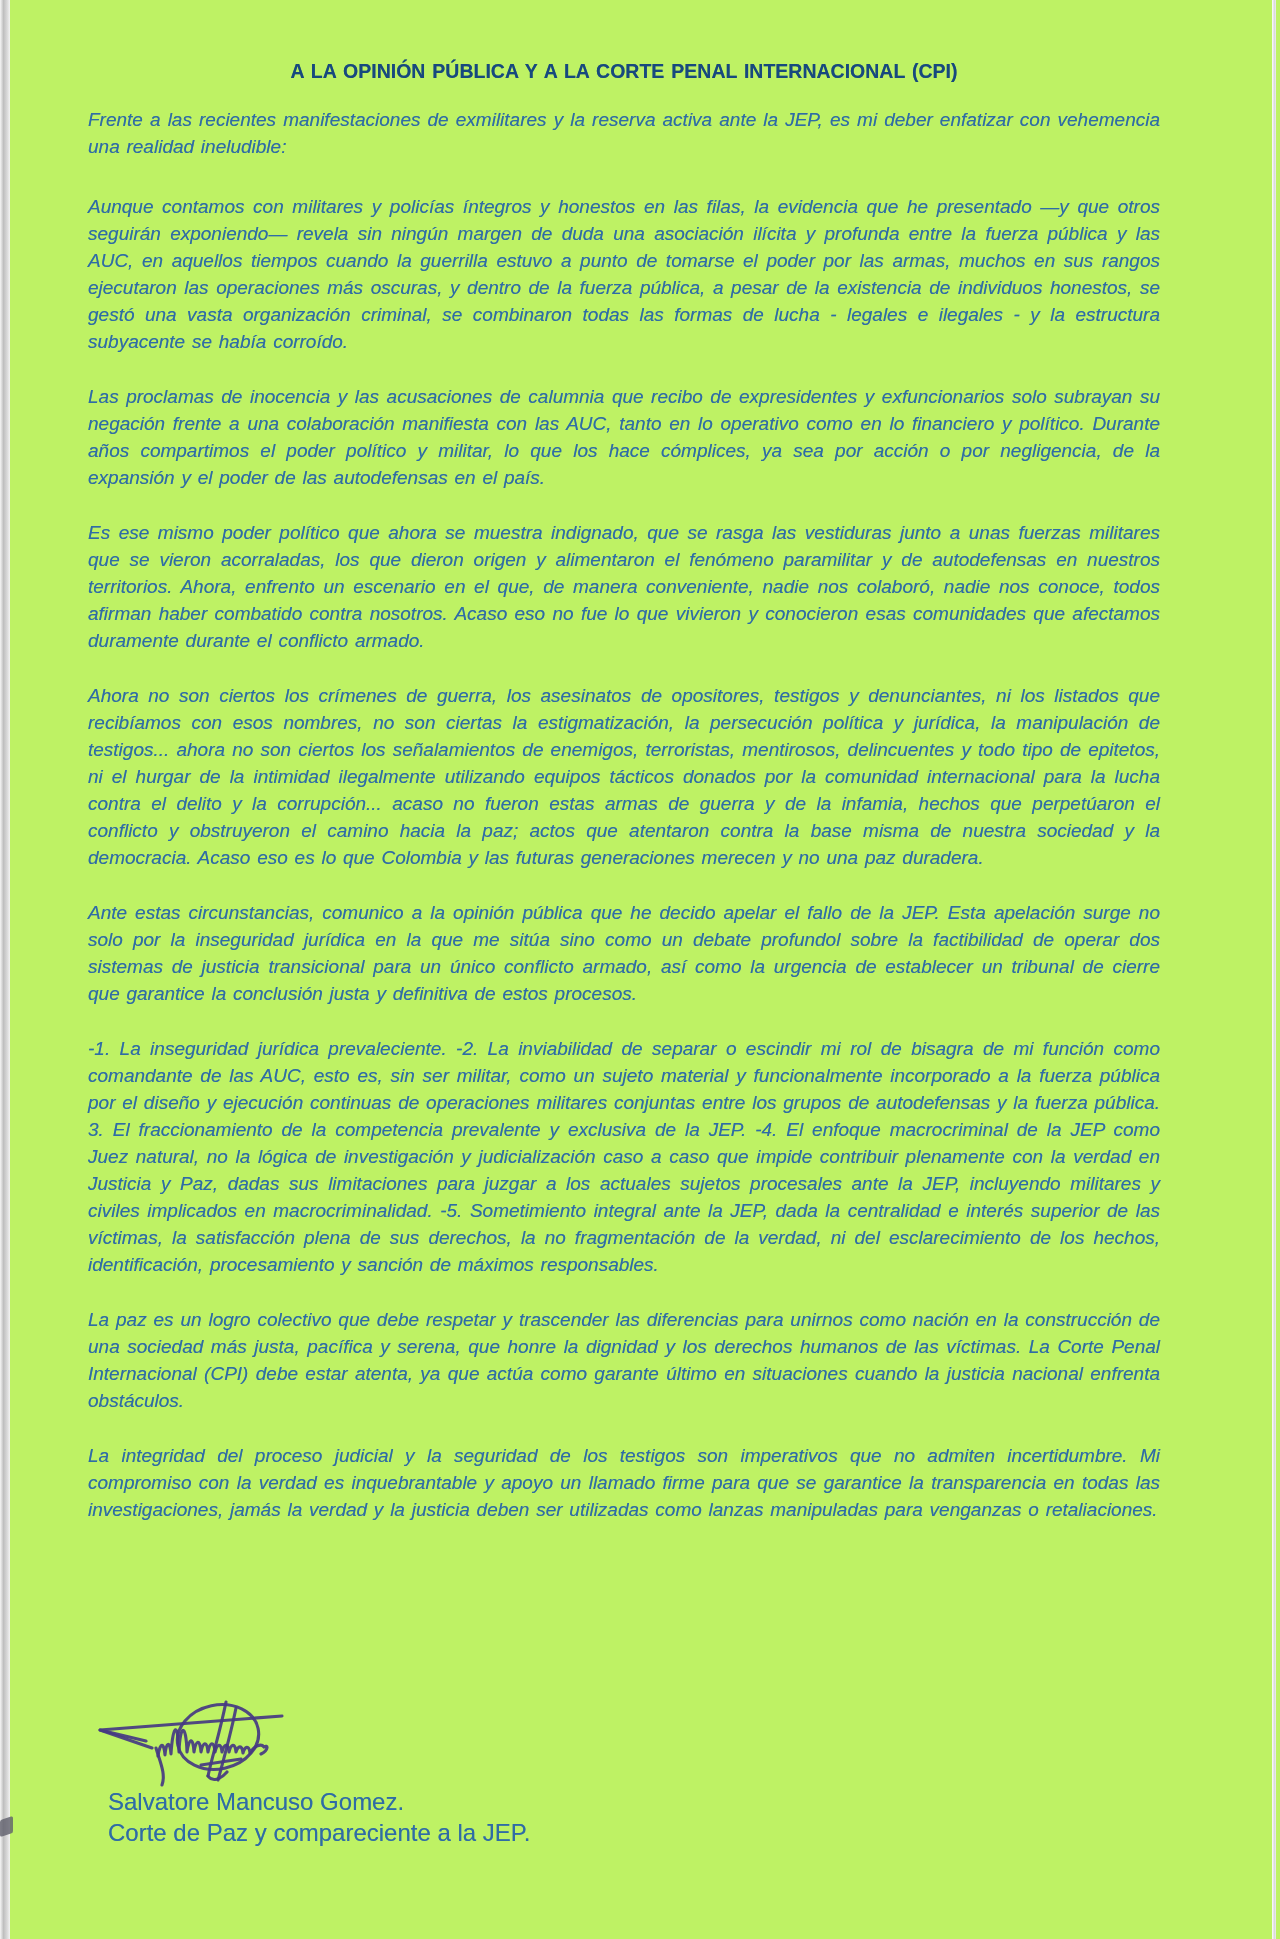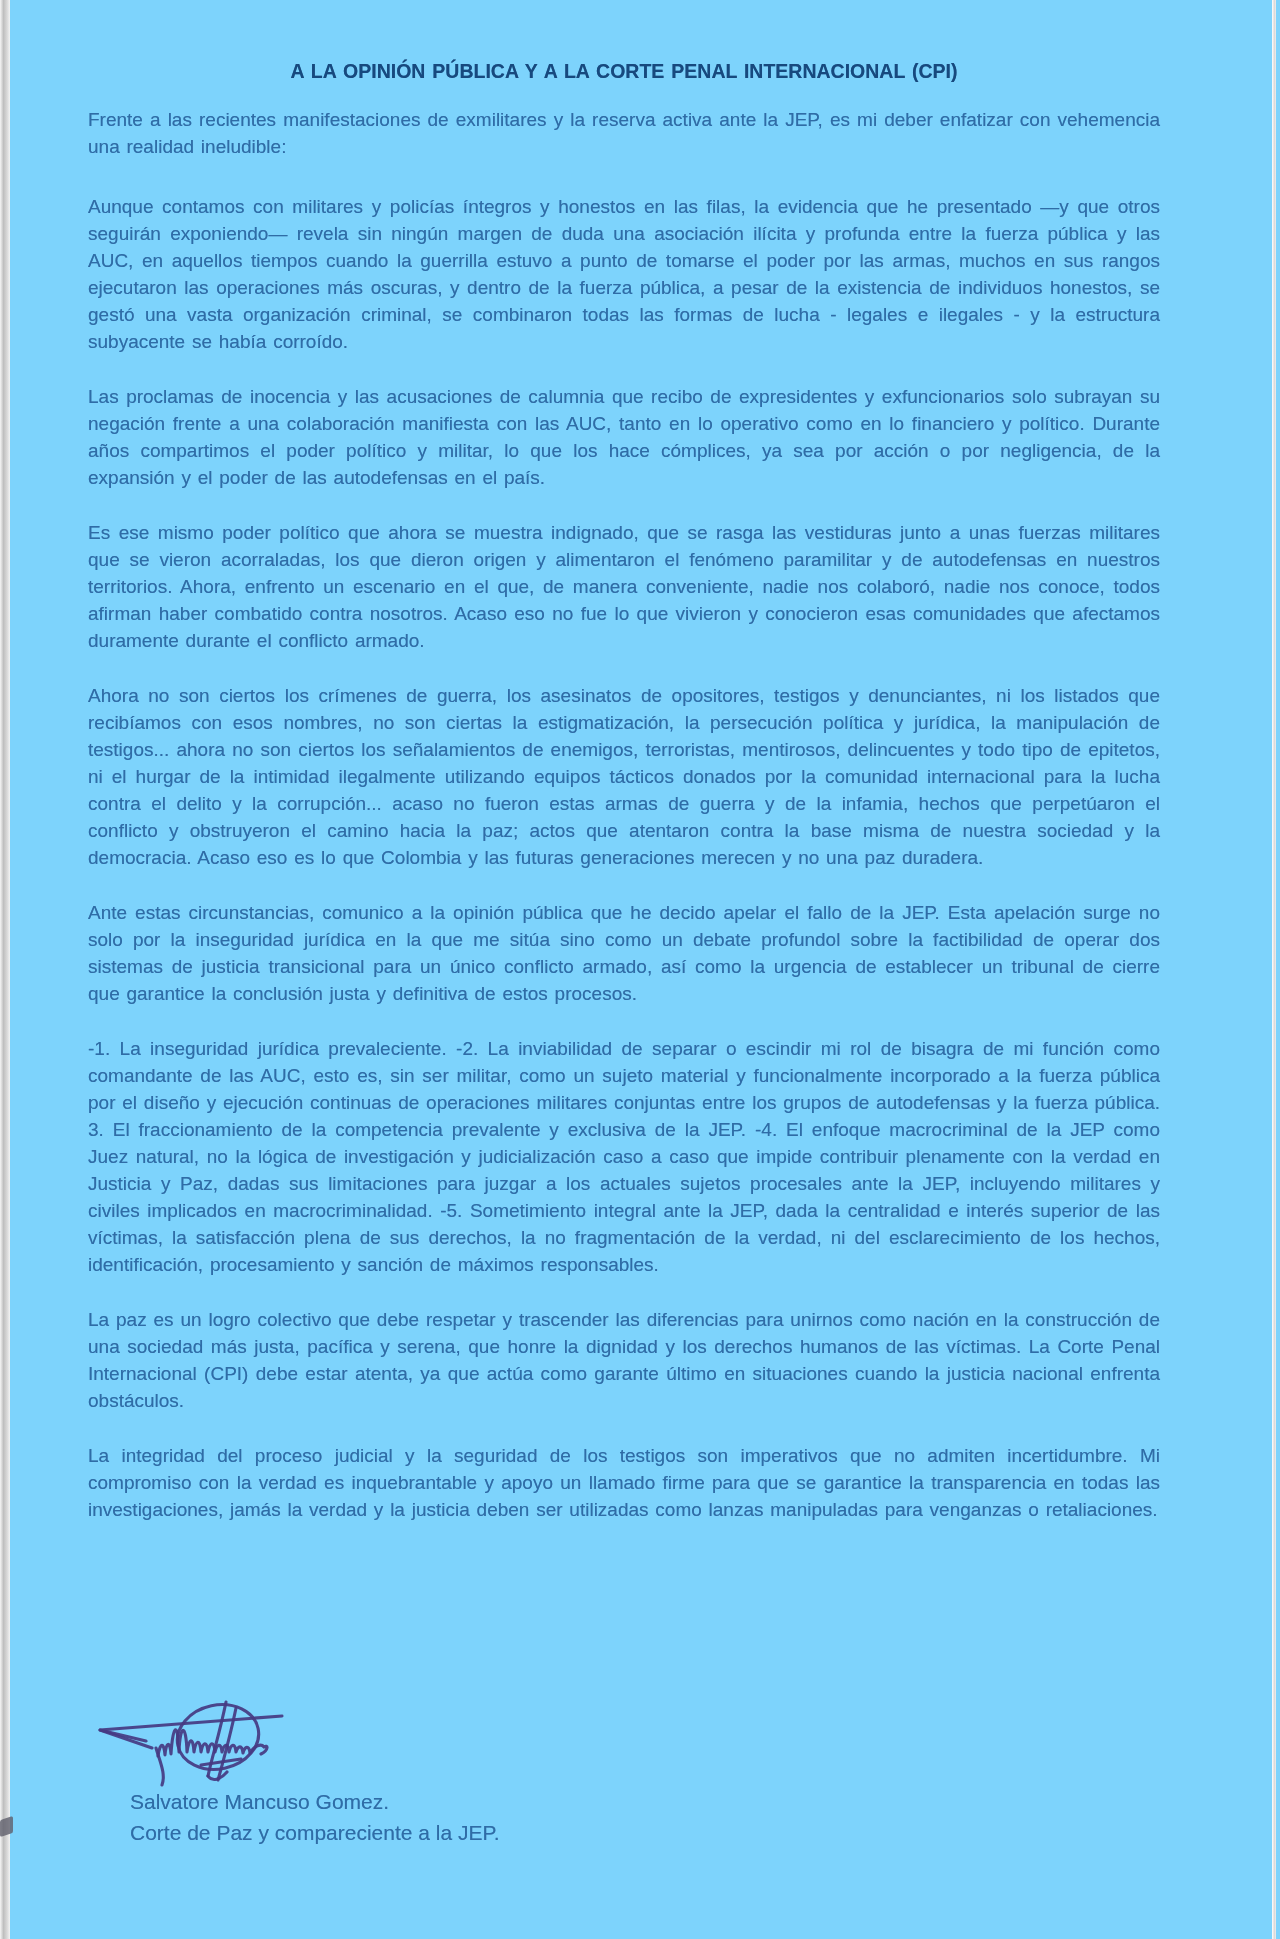--- a/index.html
+++ b/index.html
@@ -1,19 +1,19 @@
 <!DOCTYPE html>
 <html><head>
 <meta charset="utf-8">
 <style>
   html,body{margin:0;padding:0;background:#ffffff;}
   .page{
     position:relative;
     width:1280px;height:1939px;
-    background:#7dd3fc;
+    background:#bef264;
     overflow:hidden;
     font-family:"Liberation Sans", sans-serif;
   }
   .edge-left{
     position:absolute;left:0;top:0;width:10px;height:1939px;
     background:linear-gradient(90deg,#f6f6f6 0%,#bfbfbf 35%,#d8d8d8 70%,#f3f3f3 100%);
   }
   .edge-right{
     position:absolute;right:4px;top:0;width:4px;height:1939px;
     background:linear-gradient(90deg,#ffffff 0%,#d9d9d9 60%,#eeeeee 100%);
@@ -29,26 +29,26 @@
     word-spacing:1.5px;
     text-shadow:0 0 0.5px rgba(47,108,166,0.55);
   }
   .doc-title{
     margin:0 0 21px 0;
     font-size:19.5px;line-height:27px;
     font-weight:bold;text-align:center;
     color:#17497e;
     text-shadow:0 0 0.5px rgba(23,73,126,0.6);
   }
-  .content p{margin:0 0 28px 0;text-align:justify;}
+  .content p{margin:0 0 28px 0;text-align:justify;font-style:italic;}
   .content p.intro{margin-bottom:33px;}
   .content p.single{text-align:left;}
   .sig-block{
-    position:absolute;left:130px;top:1786px;
-    color:#2f6ca6;font-size:21px;line-height:31px;
+    position:absolute;left:108px;top:1786px;
+    color:#2f6ca6;font-size:24px;line-height:31px;
     text-shadow:0 0 0.5px rgba(47,108,166,0.55);
   }
   .sig-block p{margin:0;}
   .signature-svg{
     position:absolute;left:60px;top:1662px;width:330px;height:135px;
   }
   .signature-svg path,.signature-svg ellipse{
     fill:none;stroke:#453a82;stroke-width:3.1;
     stroke-linecap:round;stroke-linejoin:round;opacity:.92;
   }

